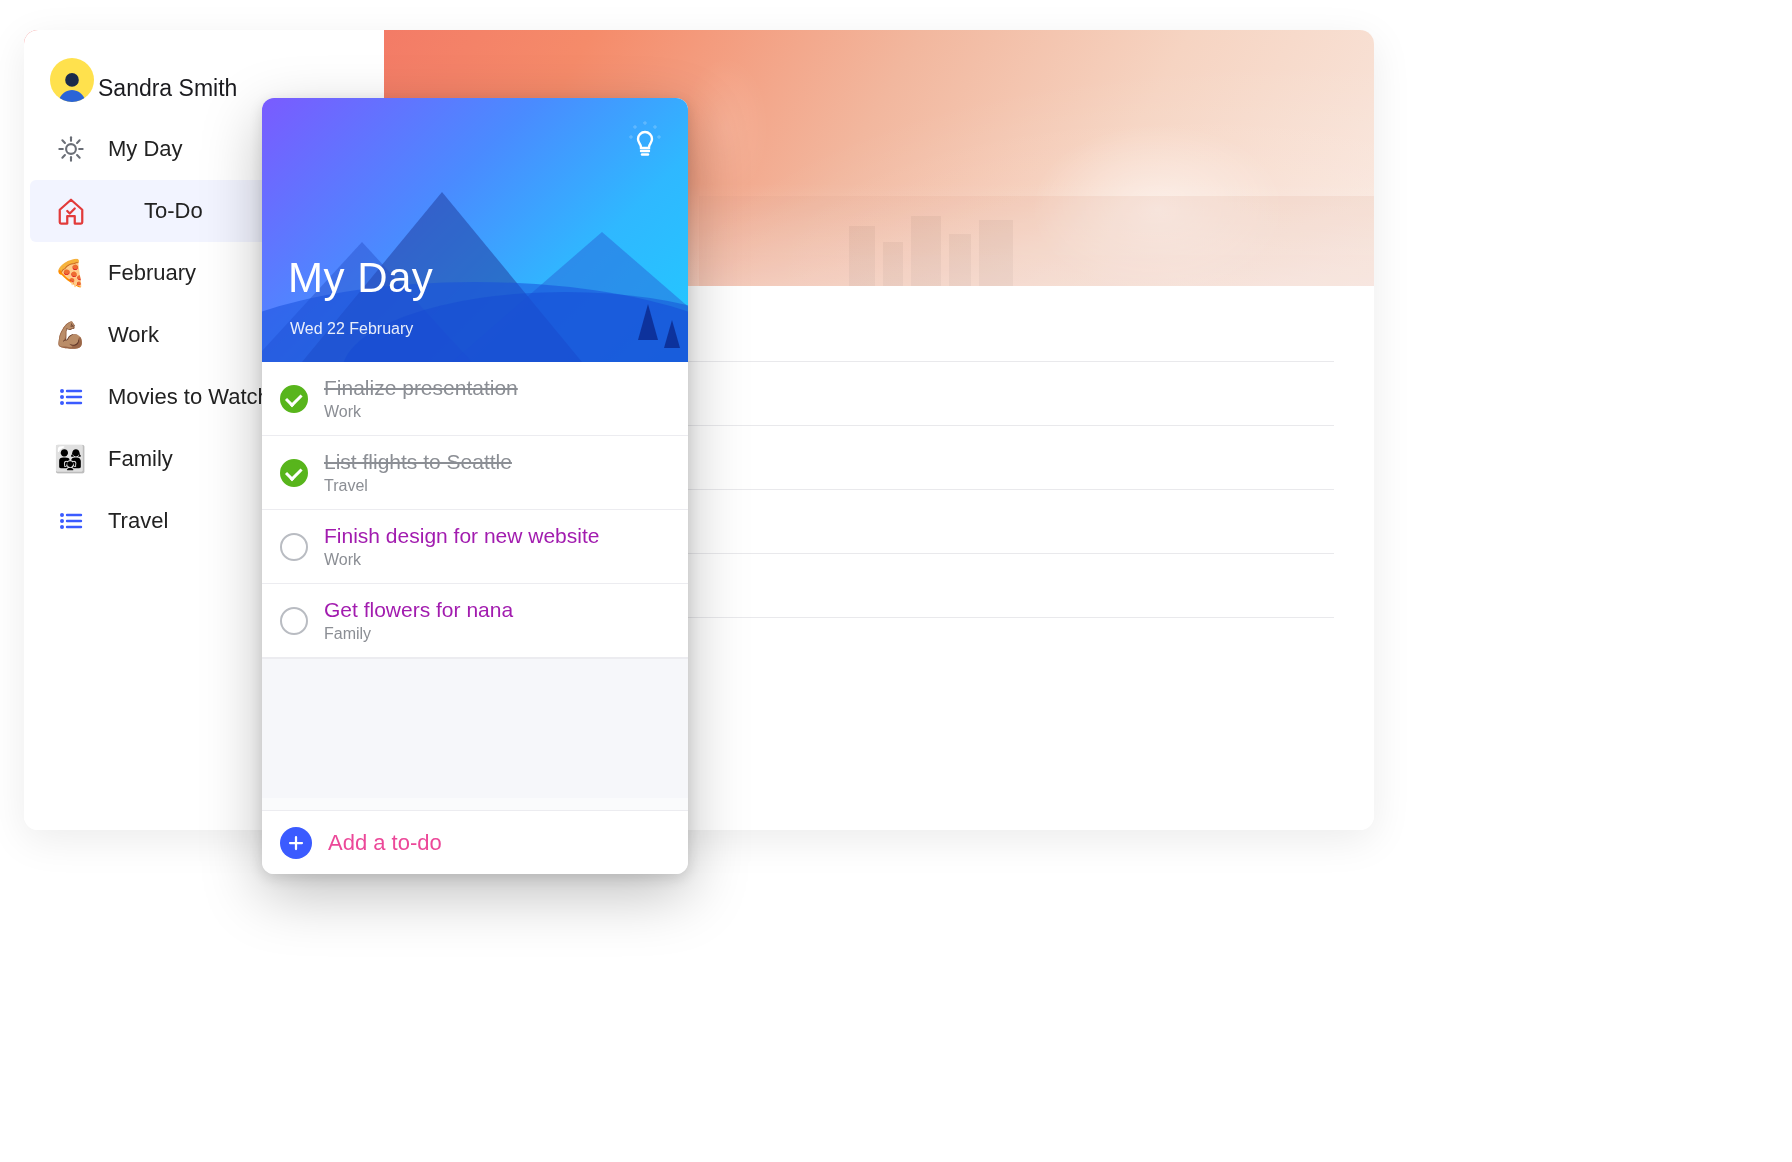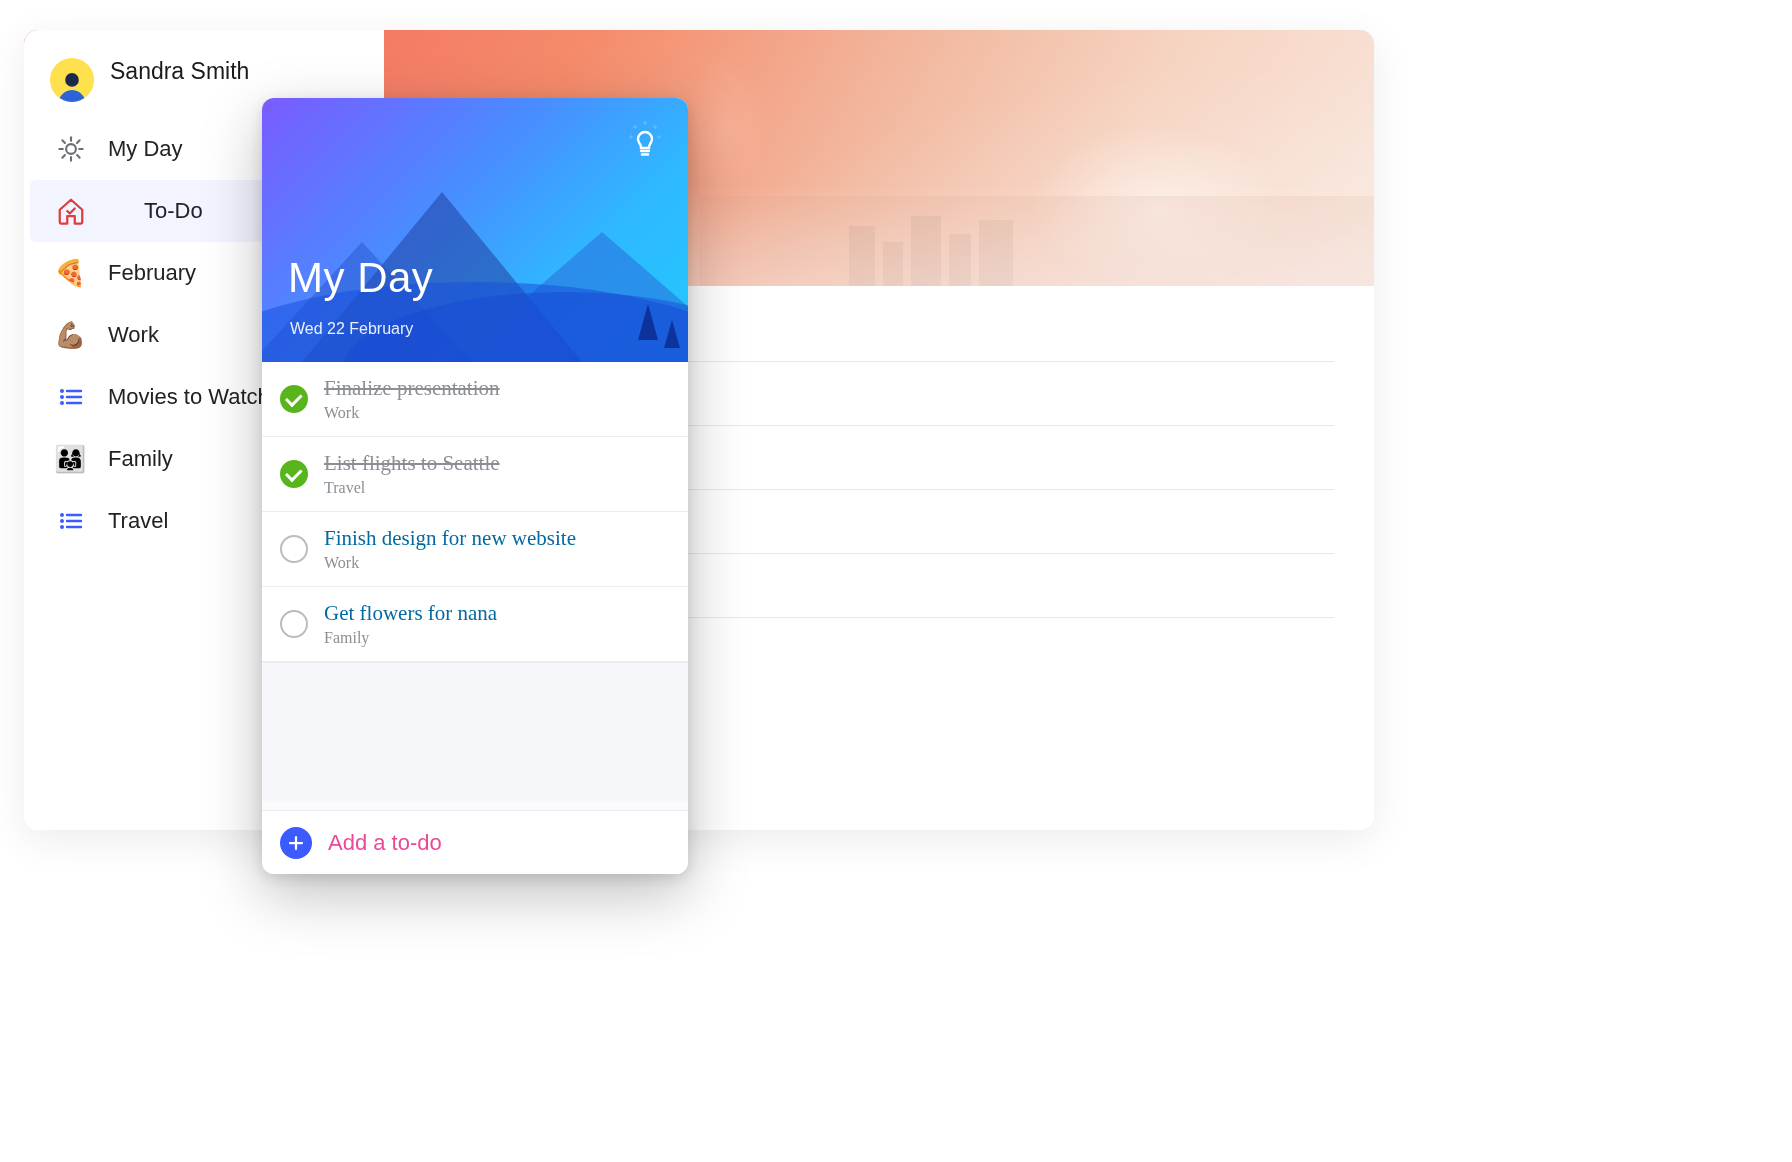--- a/index.html
+++ b/index.html
@@ -39,21 +39,21 @@
   .back-skyline .b { position: absolute; bottom: 0; background: rgba(0,0,0,.12); }
   .back-content { position: absolute; left: 0; right: 0; top: 256px; bottom: 0; background: #fff; }
 
   
   .bg-row { position: absolute; right: 40px; height: 64px; display: flex; align-items: center;
             border-bottom: 1px solid #e9e9ec; color: #6e7278; font-size: 24px; width: 930px; }
   .bg-row.strike { text-decoration: line-through; }
 
   
   .sidebar { position: absolute; left: 0; top: 0; bottom: 0; width: 360px; background: #fff; }
-  .profile { display: flex; align-items: flex-start; gap: 16px; padding: 28px 26px 10px 26px; }
+  .profile { display: flex; align-items: flex-end; gap: 4px; padding: 28px 26px 10px 26px; }
   .avatar { width: 44px; height: 44px; border-radius: 50%; background: #ffe14d; display: flex; align-items: flex-end; justify-content: center; overflow: hidden; }
   .avatar svg { width: 34px; height: 34px; }
   .profile-name { font-size: 23px; color: #1b1b1f; }
 
   .nav { padding-top: 6px; }
   .nav-item { display: flex; align-items: center; gap: 20px; height: 62px; padding: 0 24px; font-size: 22px; color: #222; cursor: pointer; border-radius: 6px; margin: 0 6px; }
   .nav-item.active { background: #f2f4ff; }
   .nav-item .nicon { width: 34px; display: flex; justify-content: center; font-size: 26px; }
   .nav-item.todo .nicon svg path { stroke: #e23b3b; }
   .nav-item.todo.active .nlabel { color: #222; margin-left: 36px; }
@@ -92,22 +92,22 @@
   .front-date  { position: absolute; left: 28px; bottom: 24px; font-size: 16px; opacity: .9; }
 
   .bulb { position: absolute; right: 20px; top: 20px; width: 46px; height: 46px; display: flex; align-items: center; justify-content: center; cursor: pointer; }
   .bulb svg { width: 40px; height: 40px; }
 
   .tasks { background: #fff; }
   .task { display: flex; align-items: center; gap: 16px; padding: 14px 18px; border-bottom: 1px solid #ececf0; cursor: pointer; }
   .task .chk { width: 28px; height: 28px; border-radius: 50%; border: 2.5px solid #b9bcc2; flex: 0 0 auto; display: flex; align-items: center; justify-content: center; }
   .task.done .chk { background: #58b51c; border-color: #58b51c; }
   .task.done .chk::after { content: ""; width: 12px; height: 7px; border: 3px solid #fff; border-top: 0; border-right: 0; transform: rotate(-45deg) translateY(-1px); }
-  .task .tmain { display: flex; flex-direction: column; gap: 3px; font-family: Liberation Serif, serif; }
-  .task .ttitle { font-size: 21px; color: #0369a1; }
+  .task .tmain { display: flex; flex-direction: column; gap: 3px; }
+  .task .ttitle { font-size: 21px; color: #a21caf; }
   .task.done .ttitle { color: #8b8e94; text-decoration: line-through; }
   .task .tlist  { font-size: 16px; color: #8b8e94; }
 
   .spacer { height: 140px; background: #f6f7fa; border-top: 1px solid #ececf0; }
 
   .addbar { position: absolute; left: 0; right: 0; bottom: 0; height: 64px; display: flex; align-items: center; gap: 16px; padding: 0 18px; background: #fff; border-top: 1px solid #ececf0; font-size: 22px; color: #ec4899; cursor: pointer; }
   .addbtn { width: 32px; height: 32px; border-radius: 50%; background: #3b5bff; display: flex; align-items: center; justify-content: center; }
   .addbtn svg line { stroke: #fff; stroke-width: 3; stroke-linecap: round; }
 </style>
 </head>

